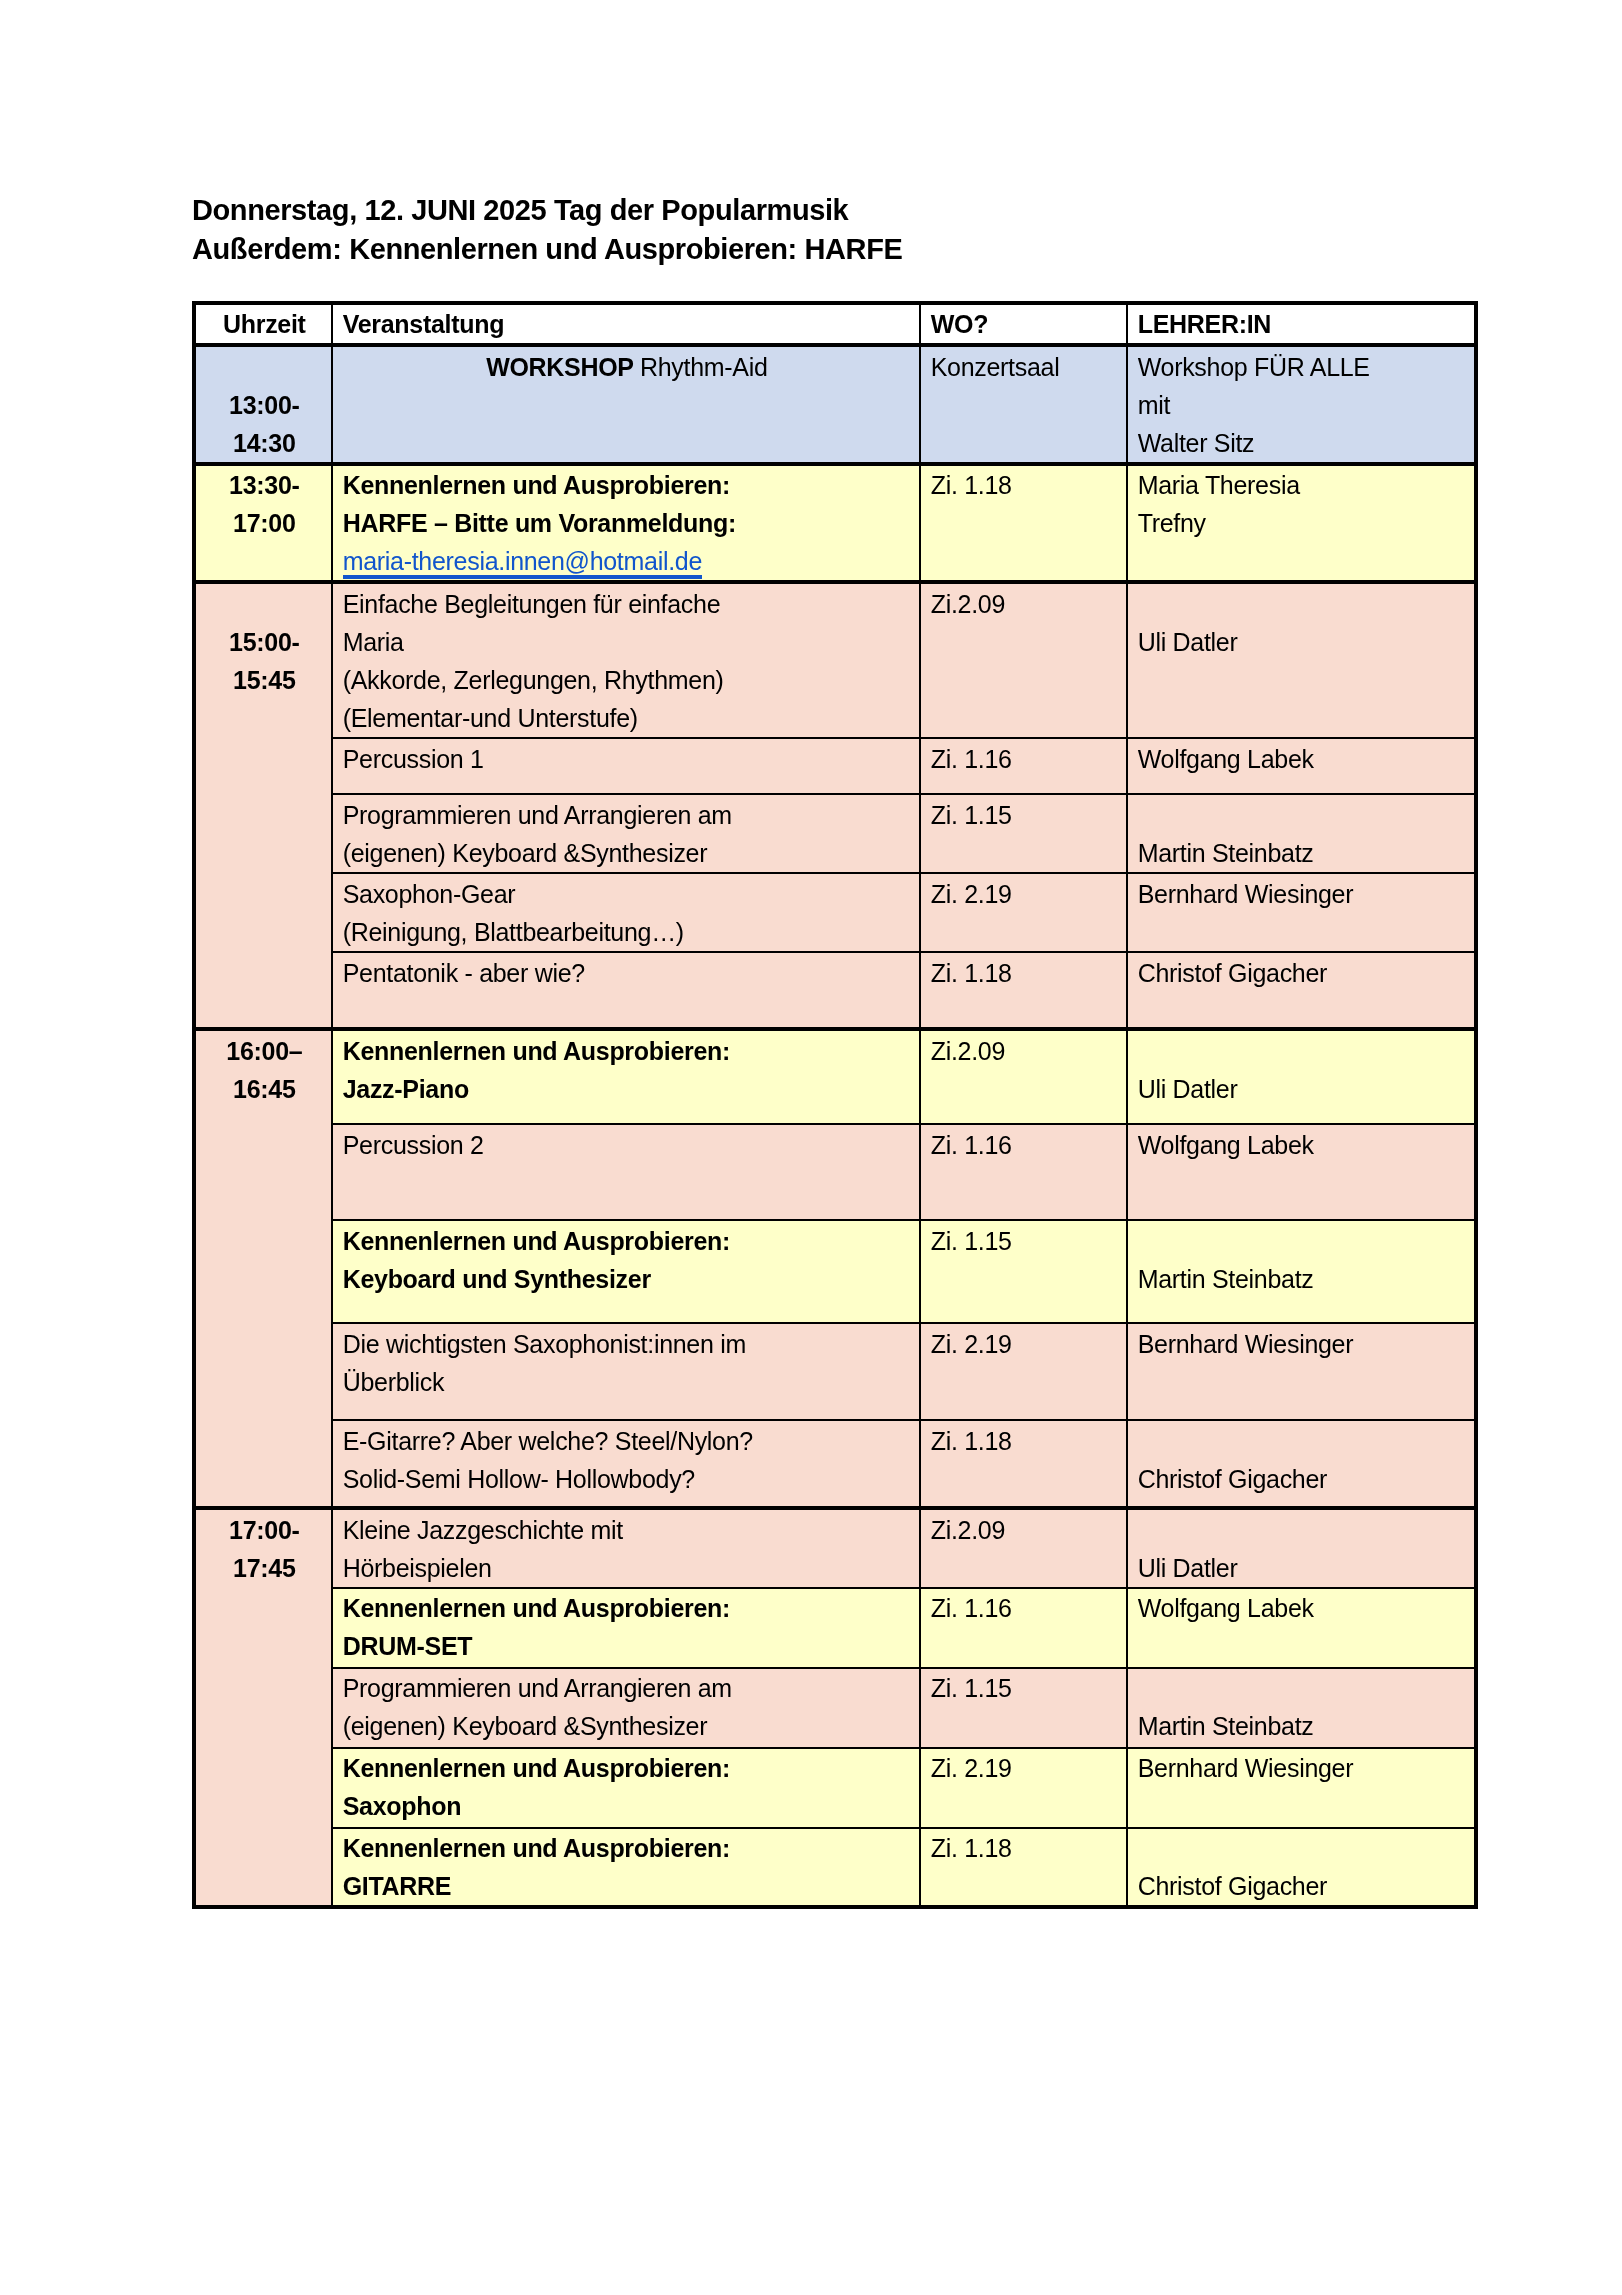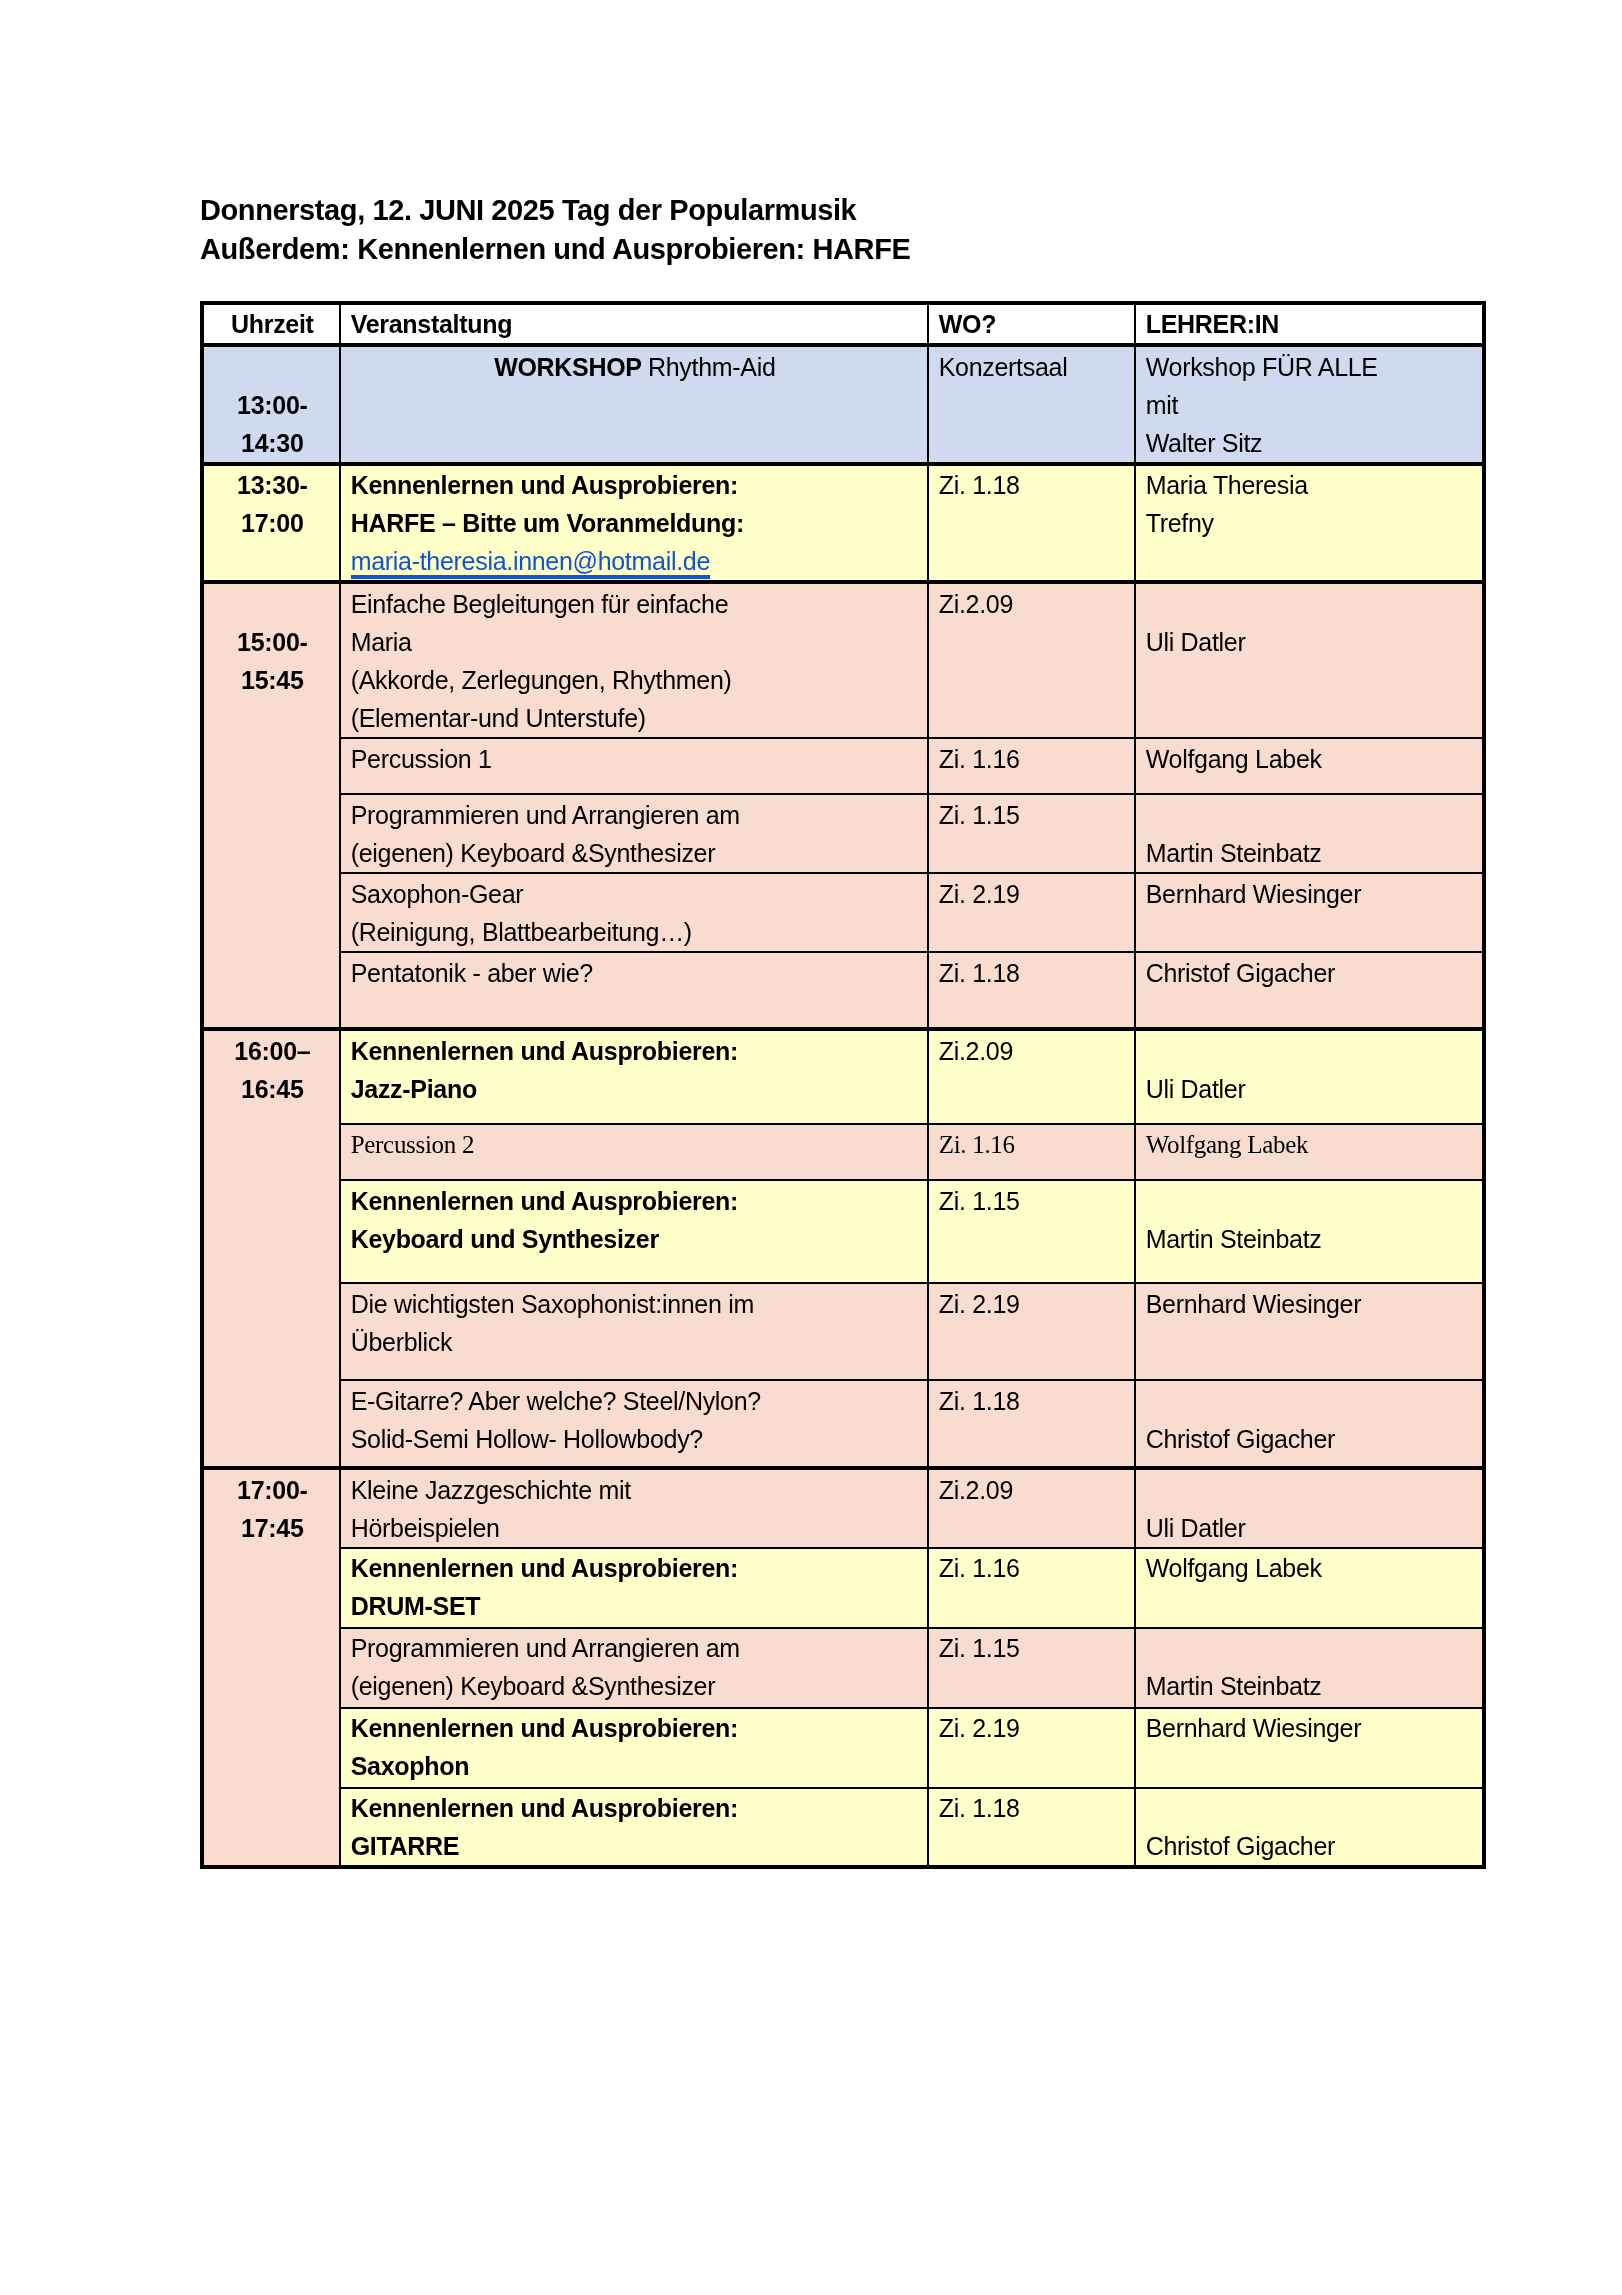--- a/index.html
+++ b/index.html
@@ -1,20 +1,20 @@
 <!DOCTYPE html>
 <html style="--link-color: #1155cc; --border-color: #000000;font-size:13px"><head>
 <meta charset="utf-8">
 <style>
   html,body{margin:0;padding:0;background:#ffffff;}
   .page{
     position:relative;width:1623px;height:2295px;background:#ffffff;
     font-family:"Liberation Sans",sans-serif;color:#000;overflow:hidden;
   }
-  .doc{position:absolute;left:200px;top:191px;width:1287px;}
+  .doc{position:absolute;left:192px;top:191px;width:1287px;}
   .title{font-weight:bold;font-size:29px;line-height:39px;letter-spacing:-0.4px;}
   table.schedule{
     border-collapse:collapse;table-layout:fixed;width:1282px;margin-top:32px;
     border:4.9px solid var(--border-color,#000);
   }
   table.schedule th, table.schedule td{
     border:2.4px solid var(--border-color,#000);
     vertical-align:top;padding:0.8px 8px 0 9.7px;
     font-size:25px;line-height:38px;letter-spacing:-0.3px;overflow:hidden;
   }
@@ -176,21 +176,21 @@
               <div class="ln">Jazz-Piano</div>
             </td>
             <td style="background-color: rgb(254, 255, 201);">
               <div class="ln">Zi.2.09</div>
             </td>
             <td style="background-color: rgb(254, 255, 201);">
               <div class="ln">&nbsp;</div>
               <div class="ln">Uli Datler</div>
             </td>
           </tr>
-          <tr style="height: 56px; font-family: Liberation Serif, serif;">
+          <tr style="height: 96px;">
             <td style="background-color: rgb(249, 220, 208);">
               <div class="ln">Percussion 2</div>
             </td>
             <td style="background-color: rgb(249, 220, 208);">
               <div class="ln">Zi. 1.16</div>
             </td>
             <td style="background-color: rgb(249, 220, 208);">
               <div class="ln">Wolfgang Labek</div>
             </td>
           </tr>

